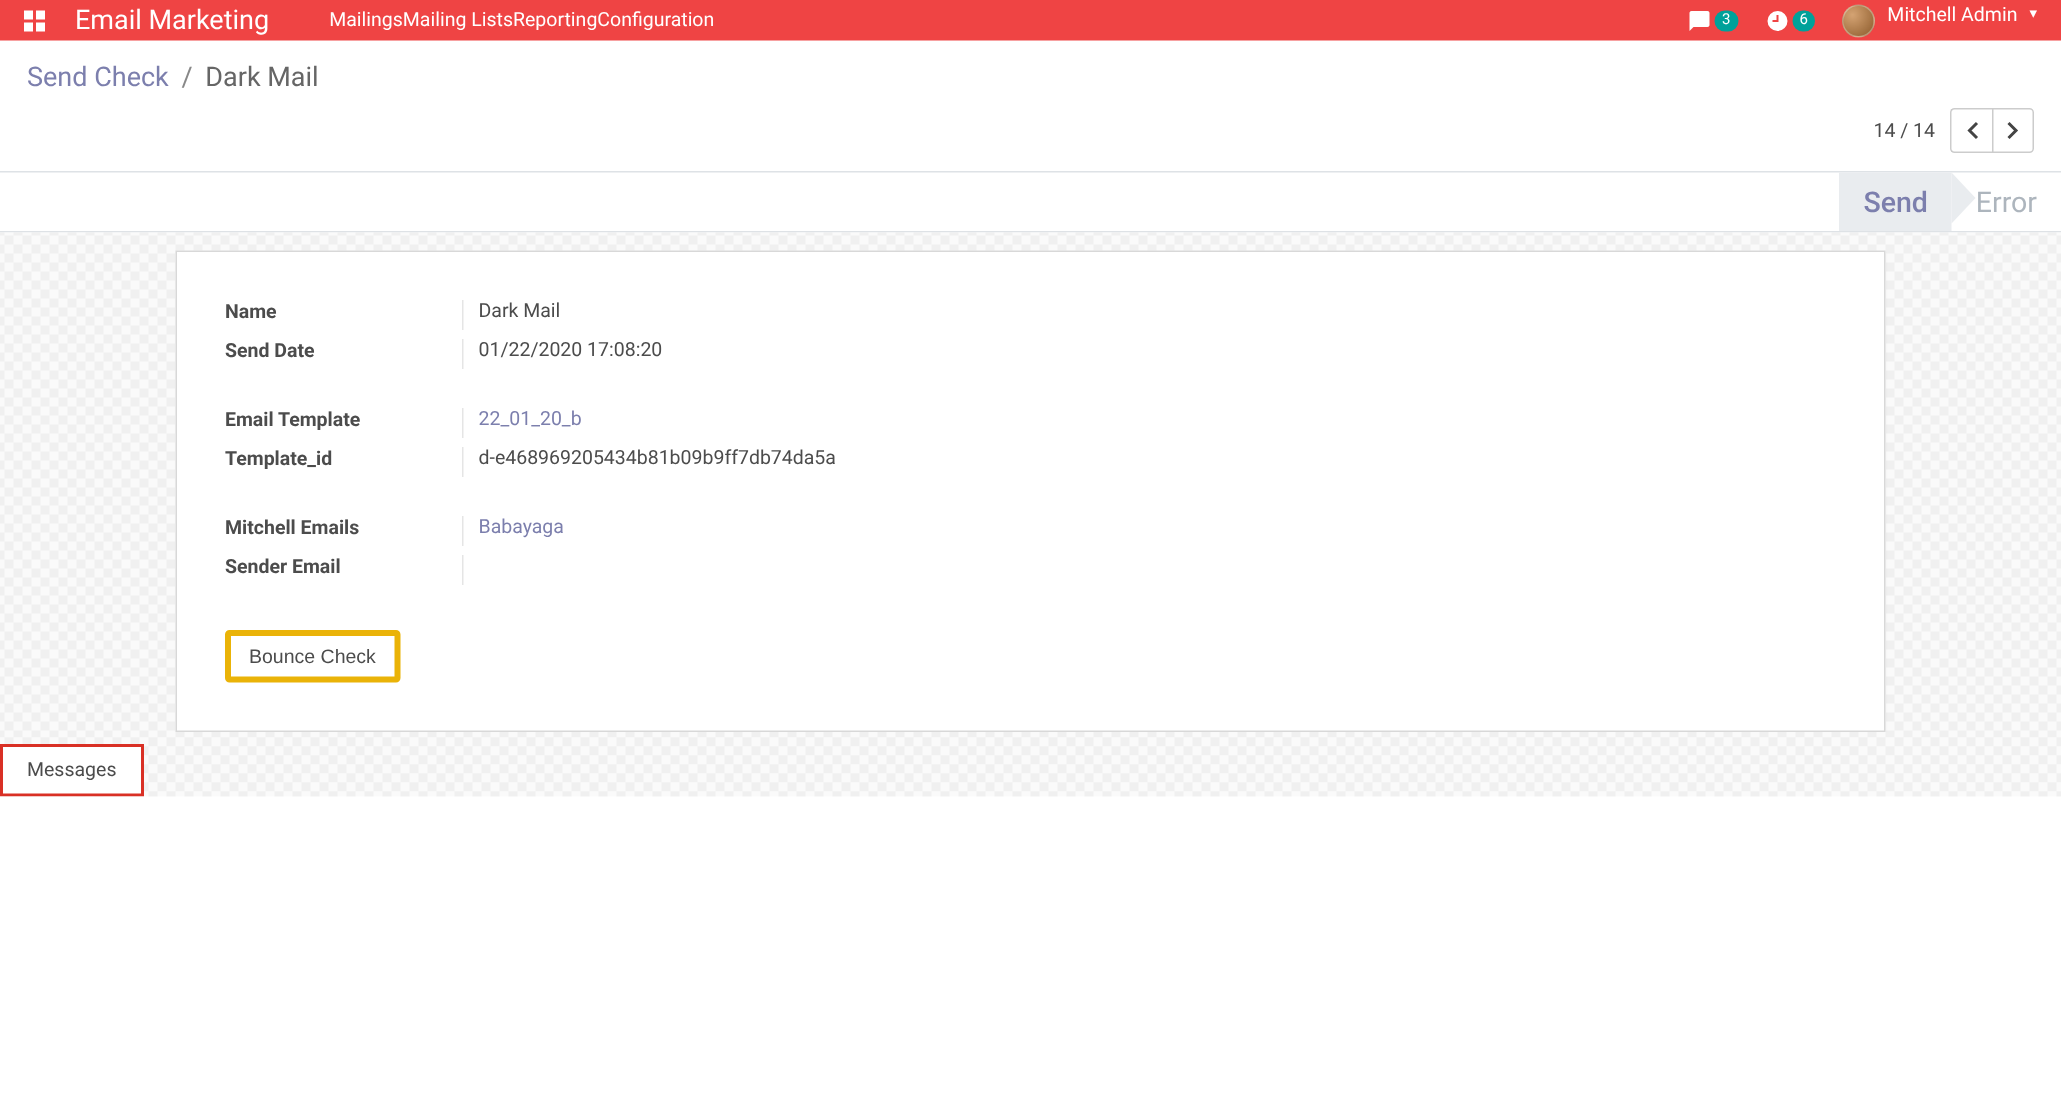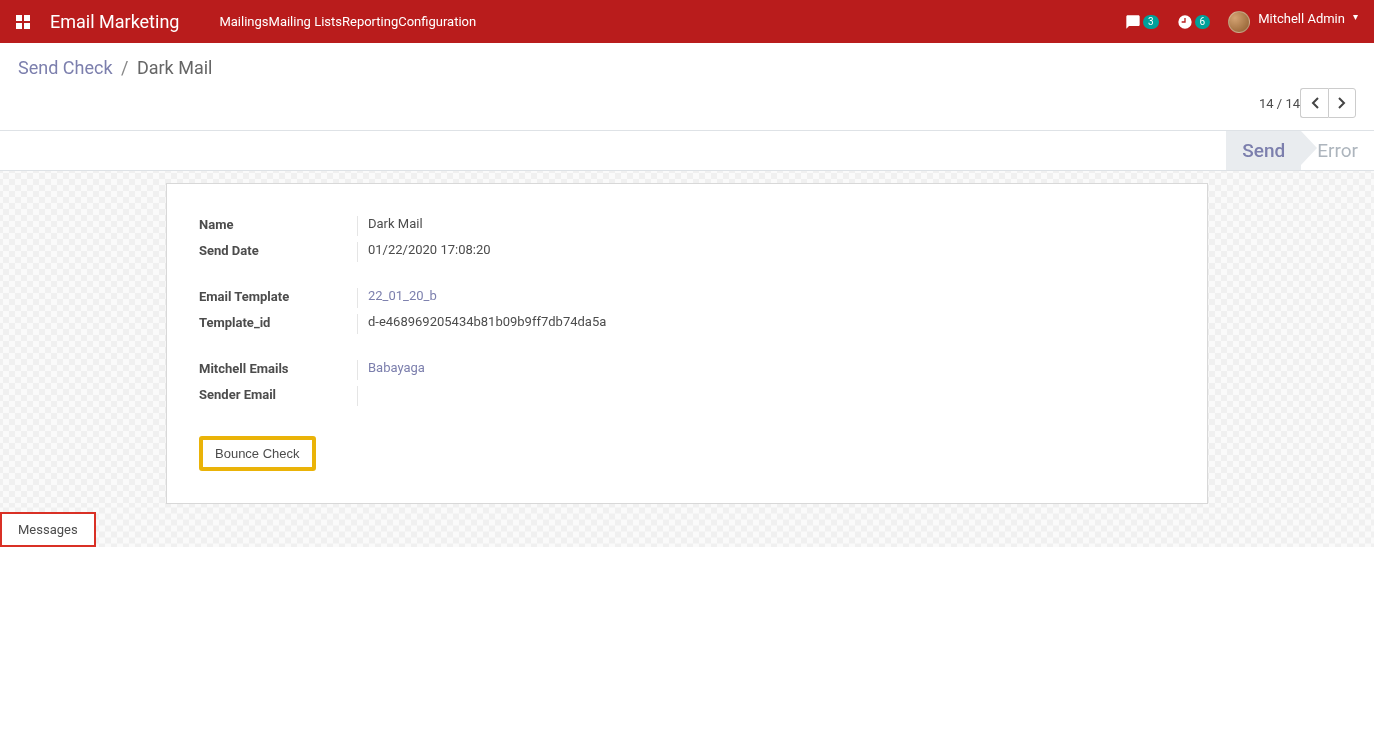--- a/index.html
+++ b/index.html
@@ -1,20 +1,20 @@
 <!DOCTYPE html>
 <html><head>
 <meta charset="utf-8">
 <style>
   * { box-sizing: border-box; margin: 0; padding: 0; }
   body { font-family: -apple-system, BlinkMacSystemFont, "Segoe UI", Roboto, "Helvetica Neue", Arial, sans-serif; font-size: 13px; color: #4c4c4c; background: #fff; }
   
   .topbar {
-    background: #b91c1c;
-    height: 43px;
+    background: #ef4444;
+    height: 27px;
     display: flex;
     align-items: center;
     padding: 0 16px;
     color: #fff;
   }
   .apps-icon {
     display: grid;
     grid-template-columns: repeat(2, 6px);
     grid-template-rows: repeat(2, 6px);
     gap: 2px;
@@ -52,20 +52,21 @@
   .breadcrumb { font-size: 18px; }
   .breadcrumb a { color: #7c7fad; text-decoration: none; cursor: pointer; }
   .breadcrumb .sep { color: #888; margin: 0 4px; }
   .breadcrumb .current { color: #666; }
 
   .pager-row {
     display: flex;
     justify-content: flex-end;
     align-items: center;
     padding: 4px 18px 12px 18px;
+    gap: 10px;
   }
   .pager-text { font-size: 13px; color: #4c4c4c; }
   .pager-btns { display: flex; }
   .pager-btns button {
     width: 28px; height: 30px;
     background: #fff;
     border: 1px solid #ccc;
     cursor: pointer;
     display: flex; align-items: center; justify-content: center;
     font-size: 14px;
@@ -105,21 +106,21 @@
     z-index: 1;
   }
 
   .form-area {
     background: repeating-conic-gradient(#f0f0f0 0% 25%, #fafafa 0% 50%) 50% / 12px 12px;
     padding: 12px 0 0 0;
   }
   .form-sheet {
     background: #fff;
     margin: 0 auto;
-    width: 1042px;
+    width: 1140px;
     border: 1px solid #d8d8d8;
     box-shadow: 0 1px 2px rgba(0,0,0,0.05);
     padding: 32px 32px 32px 32px;
   }
   .field-group { margin-bottom: 26px; }
   .field-row { display: flex; align-items: flex-start; margin-bottom: 6px; }
   .field-label { width: 158px; font-weight: 700; color: #4c4c4c; font-size: 13px; padding-top: 1px; }
   .field-value { color: #4c4c4c; font-size: 13px; padding-left: 10px; border-left: 1px solid #e5e5e5; min-height: 20px; flex: 0 0 auto; }
   .field-group .field-row:last-child .field-value,
   .field-group .field-row:first-child .field-value { border-left: 1px solid #e5e5e5; }

